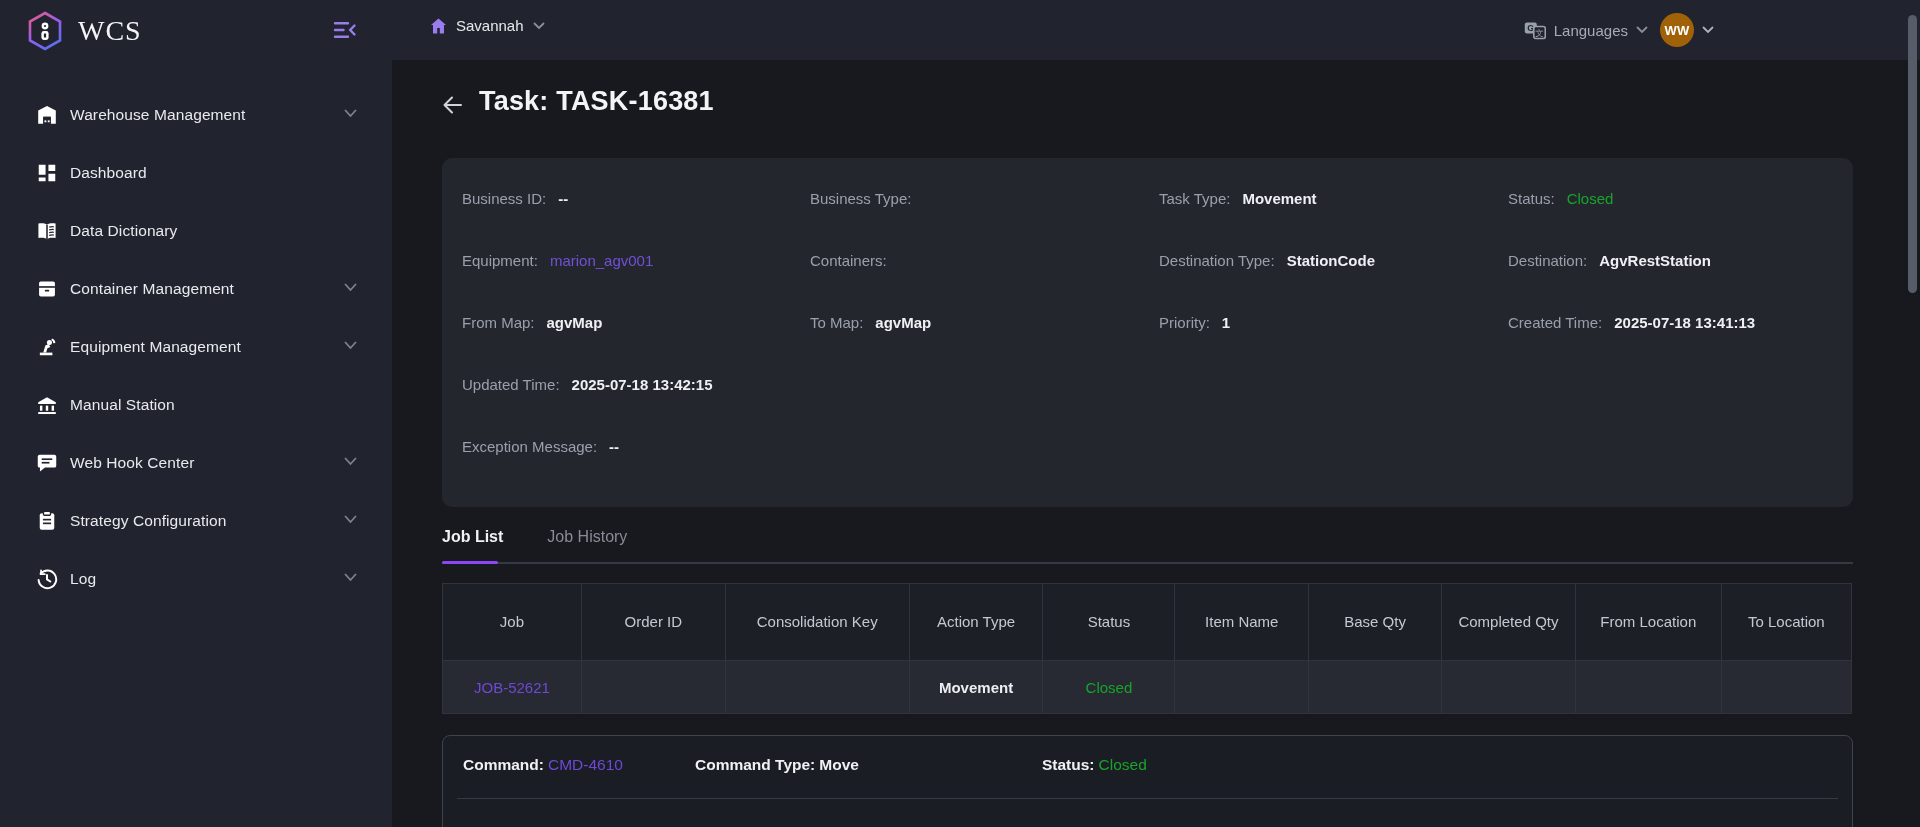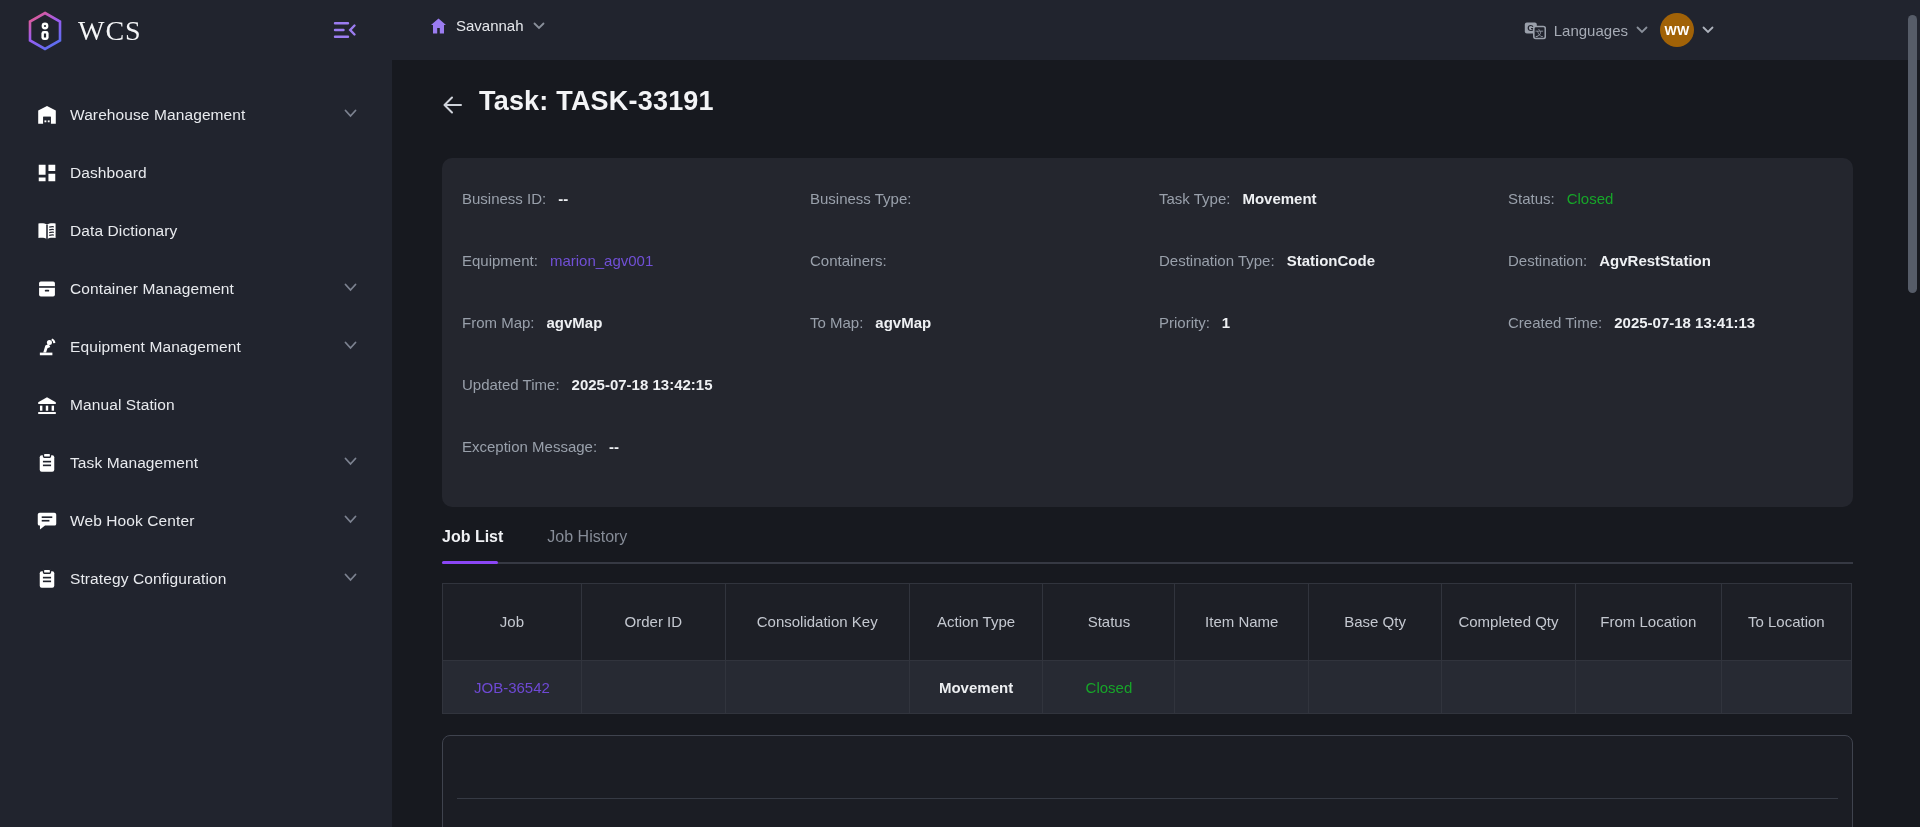--- a/index.html
+++ b/index.html
@@ -248,73 +248,72 @@
           <rect x="8.9" y="10.6" width="2.2" height="4.6"></rect>
           <rect x="14.2" y="10.6" width="2.2" height="4.6"></rect>
           <rect x="2" y="16.4" width="16" height="1.8"></rect>
         </svg>
       </span>
       <span class="lbl">Manual Station</span>
     </div>
     <div class="side-item">
       <span class="ic">
         <svg viewBox="0 0 20 20" width="22" height="22" fill="#fff">
+          <path d="M3.4 2.6h13.2c1 0 1.8.8 1.8 1.8v8c0 1-.8 1.8-1.8 1.8H8.2l-4.6 3.6v-3.6h-.2c-1 0-1.8-.8-1.8-1.8v-8c0-1 .8-1.8 1.8-1.8z"></path>
+          <rect x="5.2" y="5.8" width="9.6" height="1.5" fill="#21242e"></rect>
+          <rect x="5.2" y="9" width="7" height="1.5" fill="#21242e"></rect>
+        </svg>
+      </span>
+      <span class="lbl">Web Hook Center</span>
+      <span class="sub-chev">
+        <svg width="13" height="9" viewBox="0 0 13 9" fill="none" stroke="#7c8290" stroke-width="1.8" stroke-linecap="round">
+          <path d="M1.5 1.5 6.5 7l5-5.5"></path>
+        </svg>
+      </span>
+    </div>
+    <div class="side-item">
+      <span class="ic">
+        <svg viewBox="0 0 20 20" width="22" height="22" fill="#fff">
           <rect x="3.4" y="3" width="13.2" height="15" rx="1.8"></rect>
           <rect x="6.8" y="1.2" width="6.4" height="3.6" rx="1.1" stroke="#21242e" stroke-width="1.2"></rect>
           <rect x="6.3" y="8" width="7.4" height="1.5" fill="#21242e"></rect>
           <rect x="6.3" y="11.4" width="7.4" height="1.5" fill="#21242e"></rect>
         </svg>
       </span>
-      <span class="lbl">Task Management</span>
-      <span class="sub-chev">
-        <svg width="13" height="9" viewBox="0 0 13 9" fill="none" stroke="#7c8290" stroke-width="1.8" stroke-linecap="round">
-          <path d="M1.5 1.5 6.5 7l5-5.5"></path>
-        </svg>
-      </span>
-    </div>
-    <div class="side-item">
-      <span class="ic">
-        <svg viewBox="0 0 20 20" width="22" height="22" fill="#fff">
-          <path d="M3.4 2.6h13.2c1 0 1.8.8 1.8 1.8v8c0 1-.8 1.8-1.8 1.8H8.2l-4.6 3.6v-3.6h-.2c-1 0-1.8-.8-1.8-1.8v-8c0-1 .8-1.8 1.8-1.8z"></path>
-          <rect x="5.2" y="5.8" width="9.6" height="1.5" fill="#21242e"></rect>
-          <rect x="5.2" y="9" width="7" height="1.5" fill="#21242e"></rect>
-        </svg>
-      </span>
-      <span class="lbl">Web Hook Center</span>
-      <span class="sub-chev">
-        <svg width="13" height="9" viewBox="0 0 13 9" fill="none" stroke="#7c8290" stroke-width="1.8" stroke-linecap="round">
-          <path d="M1.5 1.5 6.5 7l5-5.5"></path>
-        </svg>
-      </span>
-    </div>
-    <div class="side-item">
-      <span class="ic">
-        <svg viewBox="0 0 20 20" width="22" height="22" fill="#fff">
-          <rect x="3.4" y="3" width="13.2" height="15" rx="1.8"></rect>
-          <rect x="6.8" y="1.2" width="6.4" height="3.6" rx="1.1" stroke="#21242e" stroke-width="1.2"></rect>
-          <rect x="6.3" y="8" width="7.4" height="1.5" fill="#21242e"></rect>
-          <rect x="6.3" y="11.4" width="7.4" height="1.5" fill="#21242e"></rect>
-        </svg>
-      </span>
       <span class="lbl">Strategy Configuration</span>
+      <span class="sub-chev">
+        <svg width="13" height="9" viewBox="0 0 13 9" fill="none" stroke="#7c8290" stroke-width="1.8" stroke-linecap="round">
+          <path d="M1.5 1.5 6.5 7l5-5.5"></path>
+        </svg>
+      </span>
+    </div>
+    <div class="side-item">
+      <span class="ic">
+        <svg viewBox="0 0 20 20" width="22" height="22" fill="none" stroke="#fff" stroke-width="1.8" stroke-linecap="round">
+          <path d="M4.2 5.2A8 8 0 1 1 2.4 11"></path>
+          <path d="M4.6 2.2v3.4H8" stroke-width="1.6"></path>
+          <path d="M10 6.4v4l3 1.9"></path>
+        </svg>
+      </span>
+      <span class="lbl">Log</span>
       <span class="sub-chev">
         <svg width="13" height="9" viewBox="0 0 13 9" fill="none" stroke="#7c8290" stroke-width="1.8" stroke-linecap="round">
           <path d="M1.5 1.5 6.5 7l5-5.5"></path>
         </svg>
       </span>
     </div>
   </div>
 
 <span class="back-btn">
   <svg width="26" height="26" viewBox="0 0 26 26" fill="none" stroke="#cfd3da" stroke-width="2" stroke-linecap="round" stroke-linejoin="round">
     <path d="M21 13H5.5"></path>
       <path d="M12 5.5 4.5 13l7.5 7.5"></path>
   </svg>
 </span>
-<div class="page-title">Task: TASK-33191</div>
+<div class="page-title">Task: TASK-16381</div>
 
 <div class="card" id="detailCard">
     <div class="field">
       <span class="flabel">Business ID:</span>
       <span class="fvalue">--</span>
     </div>
     <div class="field">
       <span class="flabel">Business Type:</span>
       <span class="fvalue"></span>
     </div>
@@ -397,31 +396,42 @@
         <th>Status</th>
         <th>Item Name</th>
         <th>Base Qty</th>
         <th>Completed Qty</th>
         <th>From Location</th>
         <th>To Location</th>
       </tr>
     </thead>
   <tbody id="jobsBody">
       <tr>
-        <td class="link">JOB-36542</td>
+        <td class="link">JOB-52621</td>
         <td class=""></td>
         <td class=""></td>
         <td class="bold">Movement</td>
         <td class="status">Closed</td>
         <td class=""></td>
         <td class=""></td>
         <td class=""></td>
         <td class=""></td>
         <td class=""></td>
       </tr>
     </tbody>
 </table>
 
 <div class="cmd-box">
+  <div class="cmd-row">
+    <span class="cmd-item" style="left:20px">
+      <span>Command:</span><span class="v-link">CMD-4610</span>
+    </span>
+    <span class="cmd-item" style="left:252px">
+      <span>Command Type:</span><span class="v-white">Move</span>
+    </span>
+    <span class="cmd-item" style="left:599px">
+      <span>Status:</span><span class="v-green">Closed</span>
+    </span>
+  </div>
   <div class="cmd-divider"></div>
 </div>
 
 <div class="scroll-thumb"></div>
 
 </body></html>

